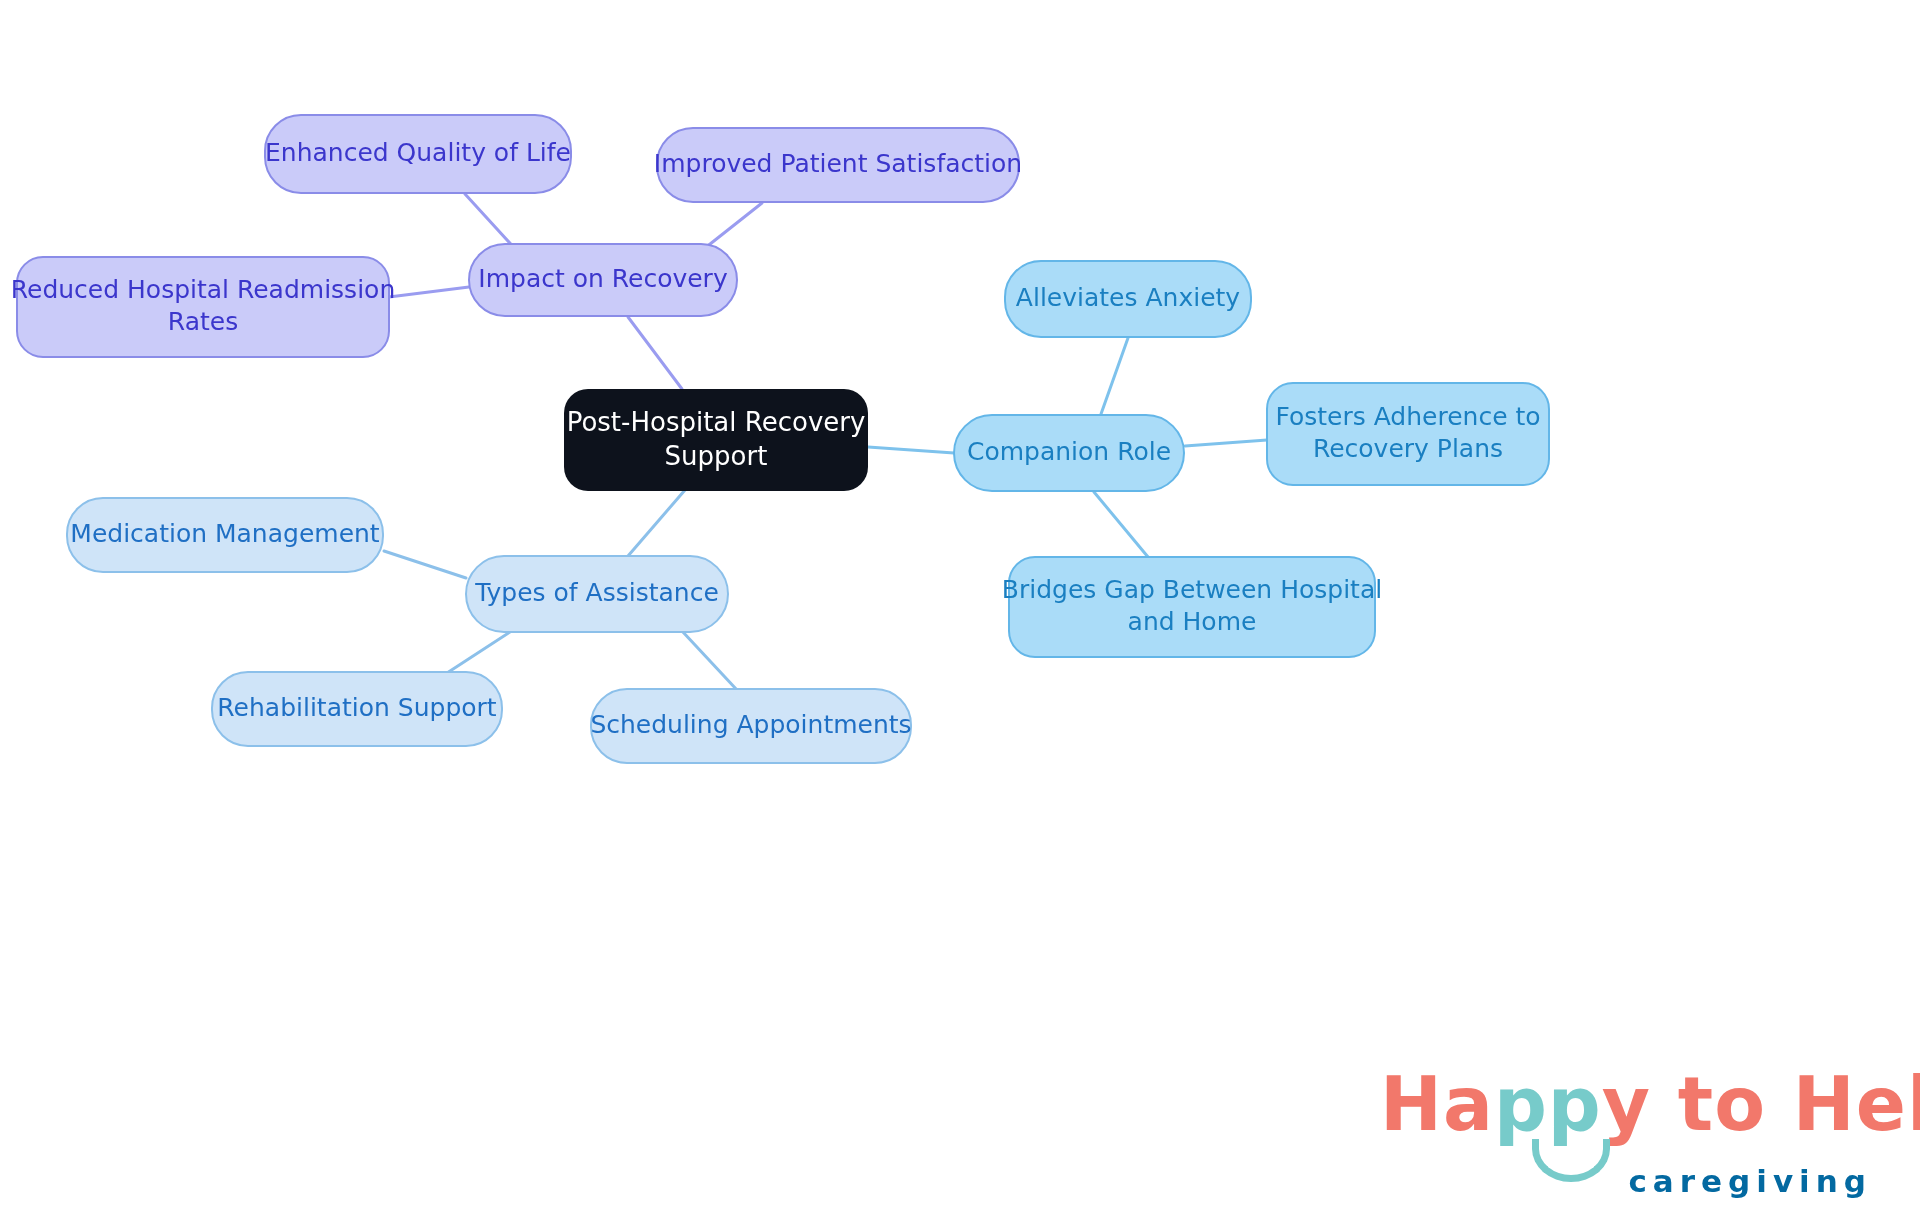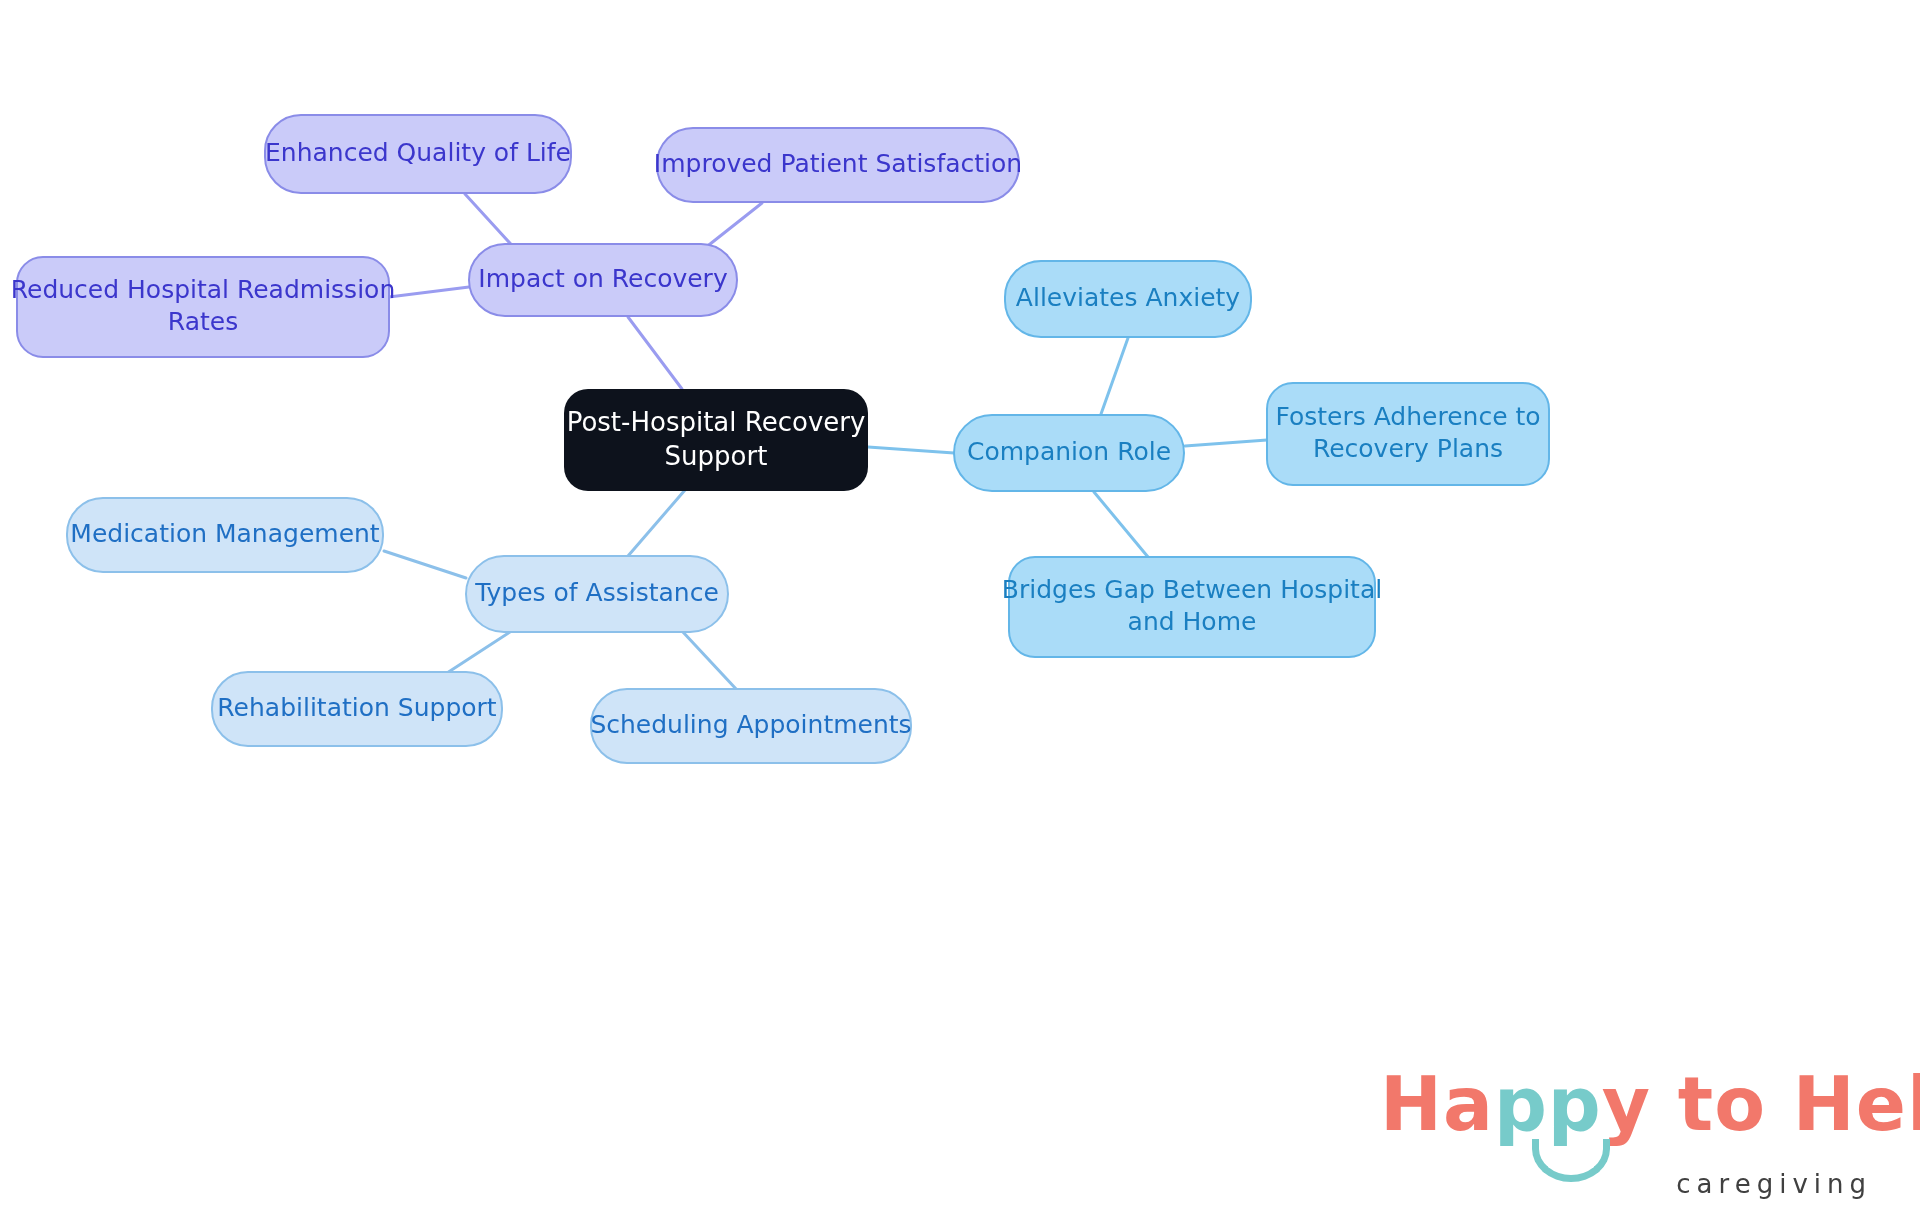--- a/index.html
+++ b/index.html
@@ -55,24 +55,25 @@
     white-space: nowrap;
     line-height: 1;
   }
   .logo-seg-a { color: #f2786b; }
   .logo-seg-b { color: #77cbca; }
   .logo-sub {
     position: absolute;
     right: 4px;
     bottom: -2px;
     font-family: "DejaVu Sans", "Liberation Sans", sans-serif;
-    font-size: 26px;
+    font-size: 31px;
     letter-spacing: 6px;
-    color: #404040;
+    color: #0369a1;
     white-space: nowrap;
+    font-weight: bold;
   }
   .logo-smile {
     position: absolute;
     left: 156px;
     top: 72px;
     width: 64px;
     height: 36px;
     border: 7px solid #77cbca;
     border-top: none;
     border-bottom-left-radius: 40px 34px;

